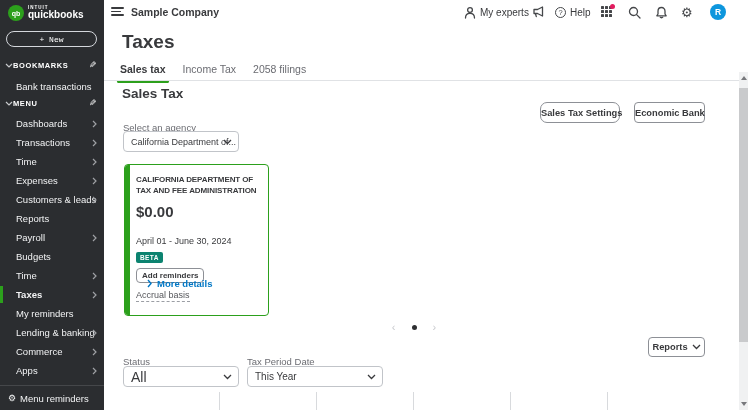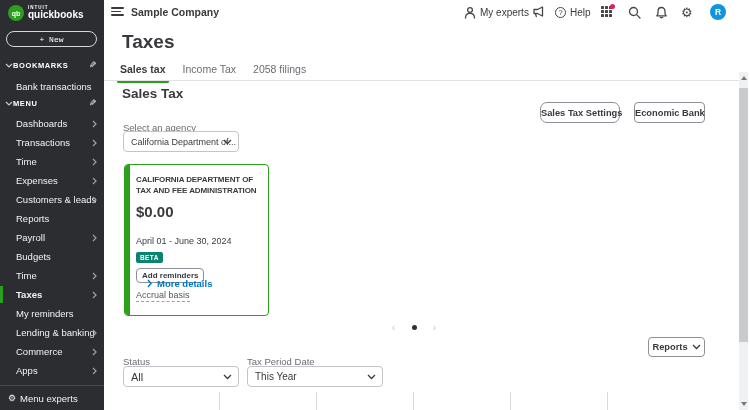--- a/index.html
+++ b/index.html
@@ -248,21 +248,21 @@
         <span class="label">Apps</span>
         <svg class="chev chev-right" width="5" height="8" viewBox="0 0 5 8">
           <polyline points="1,1 4,4 1,7" fill="none" stroke="#9fa1a5" stroke-width="1.2"></polyline>
         </svg>
       </div>
     </div>
 
   <div class="side-divider"></div>
   <div class="menu-settings">
     <span class="gear-sm">⚙</span>
-    <span>Menu experts</span>
+    <span>Menu reminders</span>
   </div>
 </aside>
 
 <header class="topbar">
   <div class="hamburger">
       <i></i>
       <i></i>
       <i></i>
     </div>
   <div class="company">Sample Company</div>
@@ -377,21 +377,21 @@
 
   <button class="btn btn-reports">
     <span>Reports</span>
     <svg class="chev" width="9" height="6" viewBox="0 0 9 6">
         <polyline points="1,1 4.5,4.5 8,1" fill="none" stroke="#393a3d" stroke-width="1.3"></polyline>
       </svg>
   </button>
 
   <label class="field-label lbl-status">Status</label>
   <div class="dropdown dd-status">
-    <span style="font-size:11px;text-align:right;">All</span>
+    <span style="font-size:14px;text-align:right;">All</span>
     <svg class="dd-chev chev" width="9" height="6" viewBox="0 0 9 6">
         <polyline points="1,1 4.5,4.5 8,1" fill="none" stroke="#393a3d" stroke-width="1.3"></polyline>
       </svg>
   </div>
   <label class="field-label lbl-period">Tax Period Date</label>
   <div class="dropdown dd-period">
     <span style="font-size:10px;">This Year</span>
     <svg class="dd-chev chev" width="9" height="6" viewBox="0 0 9 6">
         <polyline points="1,1 4.5,4.5 8,1" fill="none" stroke="#393a3d" stroke-width="1.3"></polyline>
       </svg>

